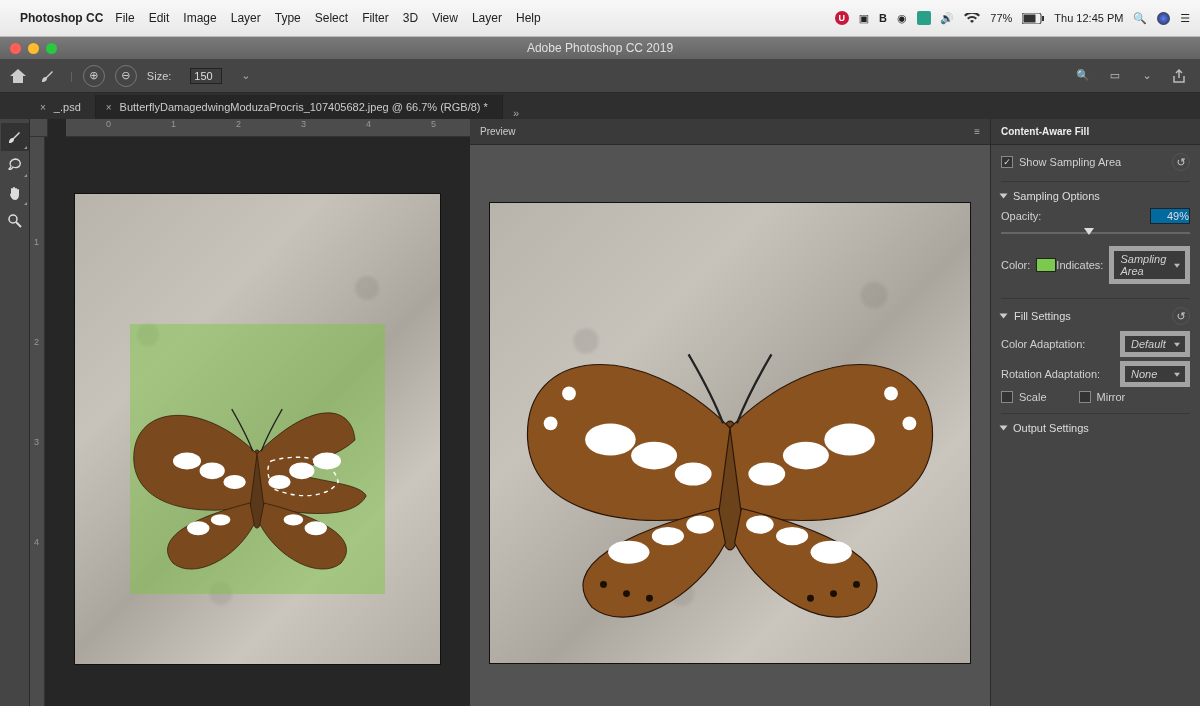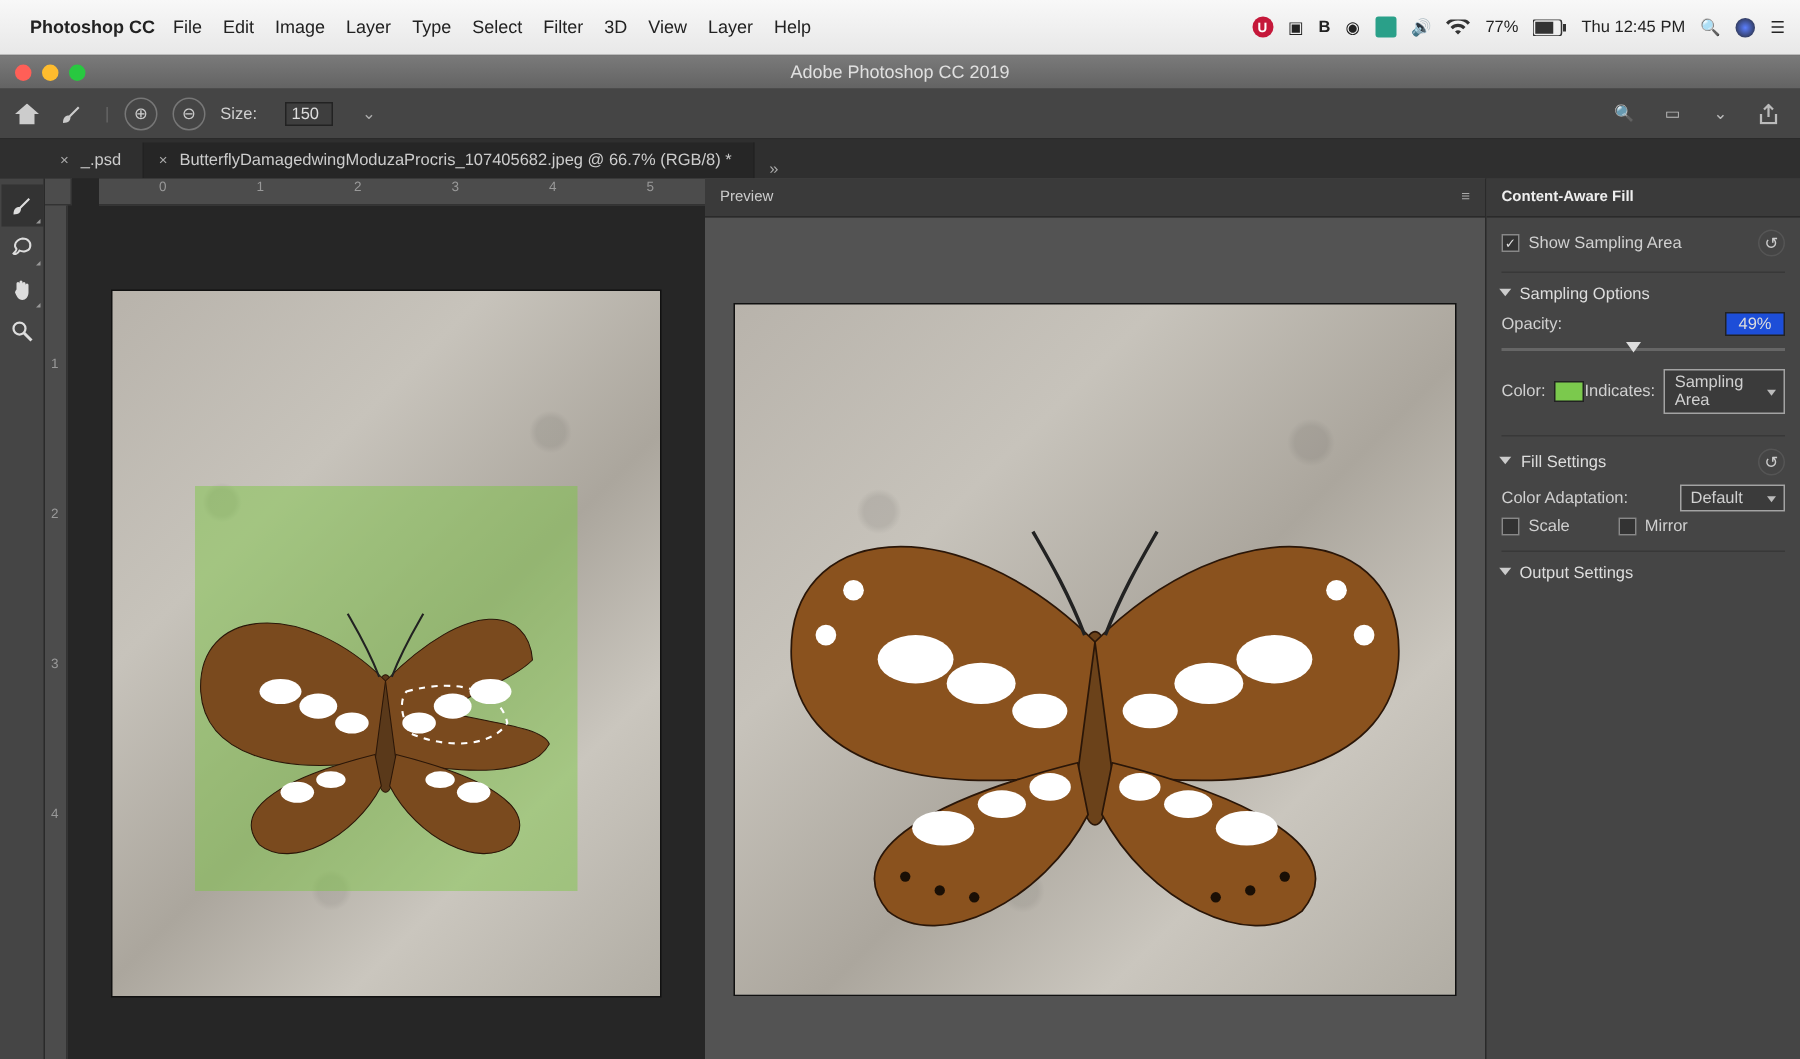--- a/index.html
+++ b/index.html
@@ -72,22 +72,22 @@
   .panel { width:210px; background: var(--bg2); border-left:1px solid var(--line); display:flex; flex-direction:column; font-size:11px;}
   .panel-head { height:26px; background: var(--bg3); padding:0 10px; display:flex; align-items:center; font-size:10px; font-weight:700; color:#eee; border-bottom:1px solid var(--line);}
   .panel-body { padding:8px 10px; display:flex; flex-direction:column; gap:8px; overflow:auto;}
   .row { display:flex; align-items:center; gap:6px;}
   .chk { width:12px;height:12px;border:1px solid #888;background:#333;display:flex;align-items:center;justify-content:center;font-size:9px;line-height:1;}
   .chk.on::after{content:"✓";color:#ddd;}
   .section { border-top:1px solid #383838; padding-top:8px; margin-top:2px;}
   .section .sh { display:flex; align-items:center; gap:5px; color:#ddd; margin-bottom:6px;}
   .chev::before{content:"";display:inline-block;width:0;height:0;border-top:4px solid transparent;border-bottom:4px solid transparent;border-left:5px solid #ccc;transform:rotate(90deg);margin-right:2px;}
   .field { display:flex; justify-content:space-between; align-items:center; margin:4px 0;}
-  .numbox{ width:40px; background:#1d4ed8;border:1px solid #222;color:#ddd;text-align:center;padding:1px 0;}
-  .drop { background:#3b3b3b; border:1px solid #a3a3a3; padding:2px 16px 2px 6px; position:relative; min-width:70px;}
+  .numbox{ width:40px; background:#0369a1;border:1px solid #222;color:#ddd;text-align:right;padding:1px 0;}
+  .drop { background:#3b3b3b; border:5px solid #a3a3a3; padding:2px 16px 2px 6px; position:relative; min-width:70px;font-style:italic;}
   .drop::after{content:"";position:absolute;right:5px;top:50%;transform:translateY(-30%);width:0;height:0;border-left:3px solid transparent;border-right:3px solid transparent;border-top:4px solid #bbb;}
   .swatch { width:20px;height:14px;background:#7bc94d;border:1px solid #222;}
   .reset { width:18px;height:18px;border:1px solid #555;border-radius:50%;display:flex;align-items:center;justify-content:center;color:#ccc;font-size:11px;}
   .slider { position:relative; height:10px; margin:2px 0 0 0;}
   .slider .track{position:absolute;left:0;right:0;top:4px;height:2px;background:#666;}
   .slider .thumb{position:absolute;top:0;width:0;height:0;border-left:5px solid transparent;border-right:5px solid transparent;border-top:7px solid #ddd;}
   svg { display:block;}
 </style>
 </head>
 <body>
@@ -358,20 +358,24 @@
             <span class="row">
                 <span class="chev"></span>
                 <span>Fill Settings</span>
               </span>
             <span class="reset">↺</span>
           </div>
           <div class="field">
             <span>Color Adaptation:</span>
             <span class="drop"><span>Default</span></span>
           </div>
+          <div class="field">
+            <span>Rotation Adaptation:</span>
+            <span class="drop"><span>None</span></span>
+          </div>
           <div class="row" style="gap:32px;margin-top:4px">
             <div class="row">
                 <span class="chk"></span>
                 <span>Scale</span>
               </div>
             <div class="row">
                 <span class="chk"></span>
                 <span>Mirror</span>
               </div>
           </div>

